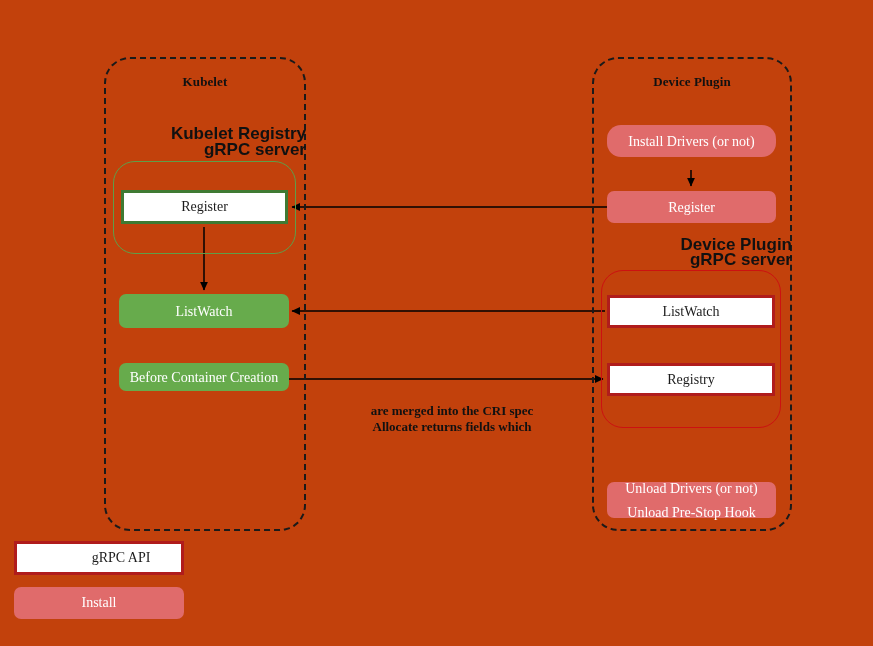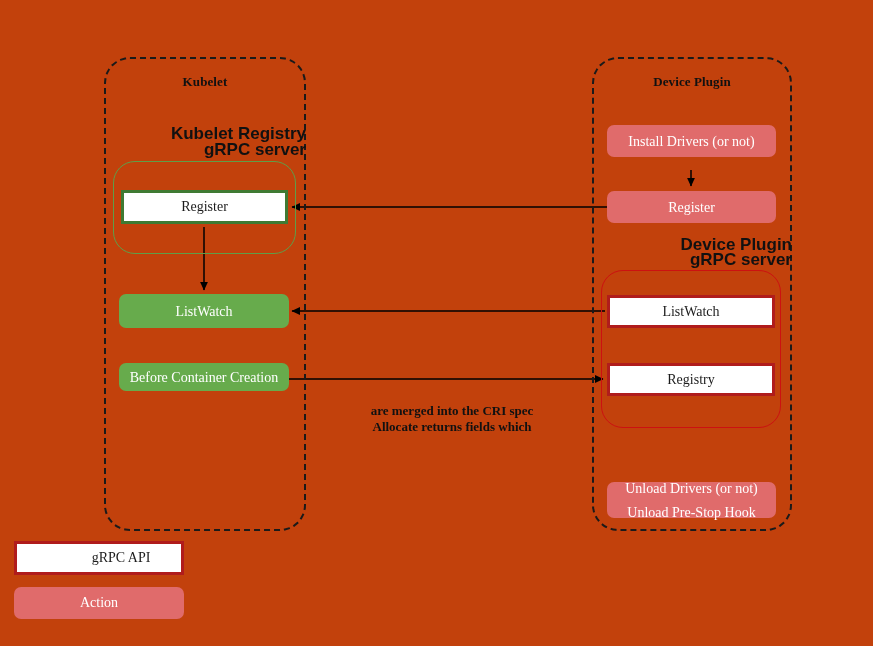--- a/index.html
+++ b/index.html
@@ -184,21 +184,21 @@
   </div>
 
   <div class="action-box green" style="left:119px; top:363px; width:170px; height:28px;">
     <span>Before Container Creation</span>
   </div>
 
   <div class="dashed-zone" style="left:592px; top:57px; width:200px; height:474px;"></div>
 
   <div class="zone-title" style="left:592px; top:74px; width:200px;">Device Plugin</div>
 
-  <div class="action-box red" style="left:607px; top:125px; width:169px; height:32px;">
+  <div class="action-box red" style="left:607px; top:125px; width:169px; height:32px;border-radius:14px;">
     <span>Install Drivers (or not)</span>
   </div>
 
   <div class="action-box red" style="left:607px; top:191px; width:169px; height:32px;">
     <span>Register</span>
   </div>
 
   <div class="server-label" style="left:592px; top:237px; width:200px;">Device Plugin</div>
   <div class="server-label" style="left:592px; top:252px; width:200px;">gRPC server</div>
 
@@ -220,16 +220,16 @@
   <div class="annotation" style="left:340px; top:403px; width:224px;">
     <div>are merged into the CRI spec</div>
     <div>Allocate returns fields which</div>
   </div>
 
   <div class="legend-item api" style="left:14px; top:541px; width:170px; height:34px;">
     <span>gRPC API</span>
   </div>
 
   <div class="legend-item action" style="left:14px; top:587px; width:170px; height:32px;">
-    <span>Action</span>
+    <span>Install</span>
   </div>
 
 </div>
 
 </body></html>

